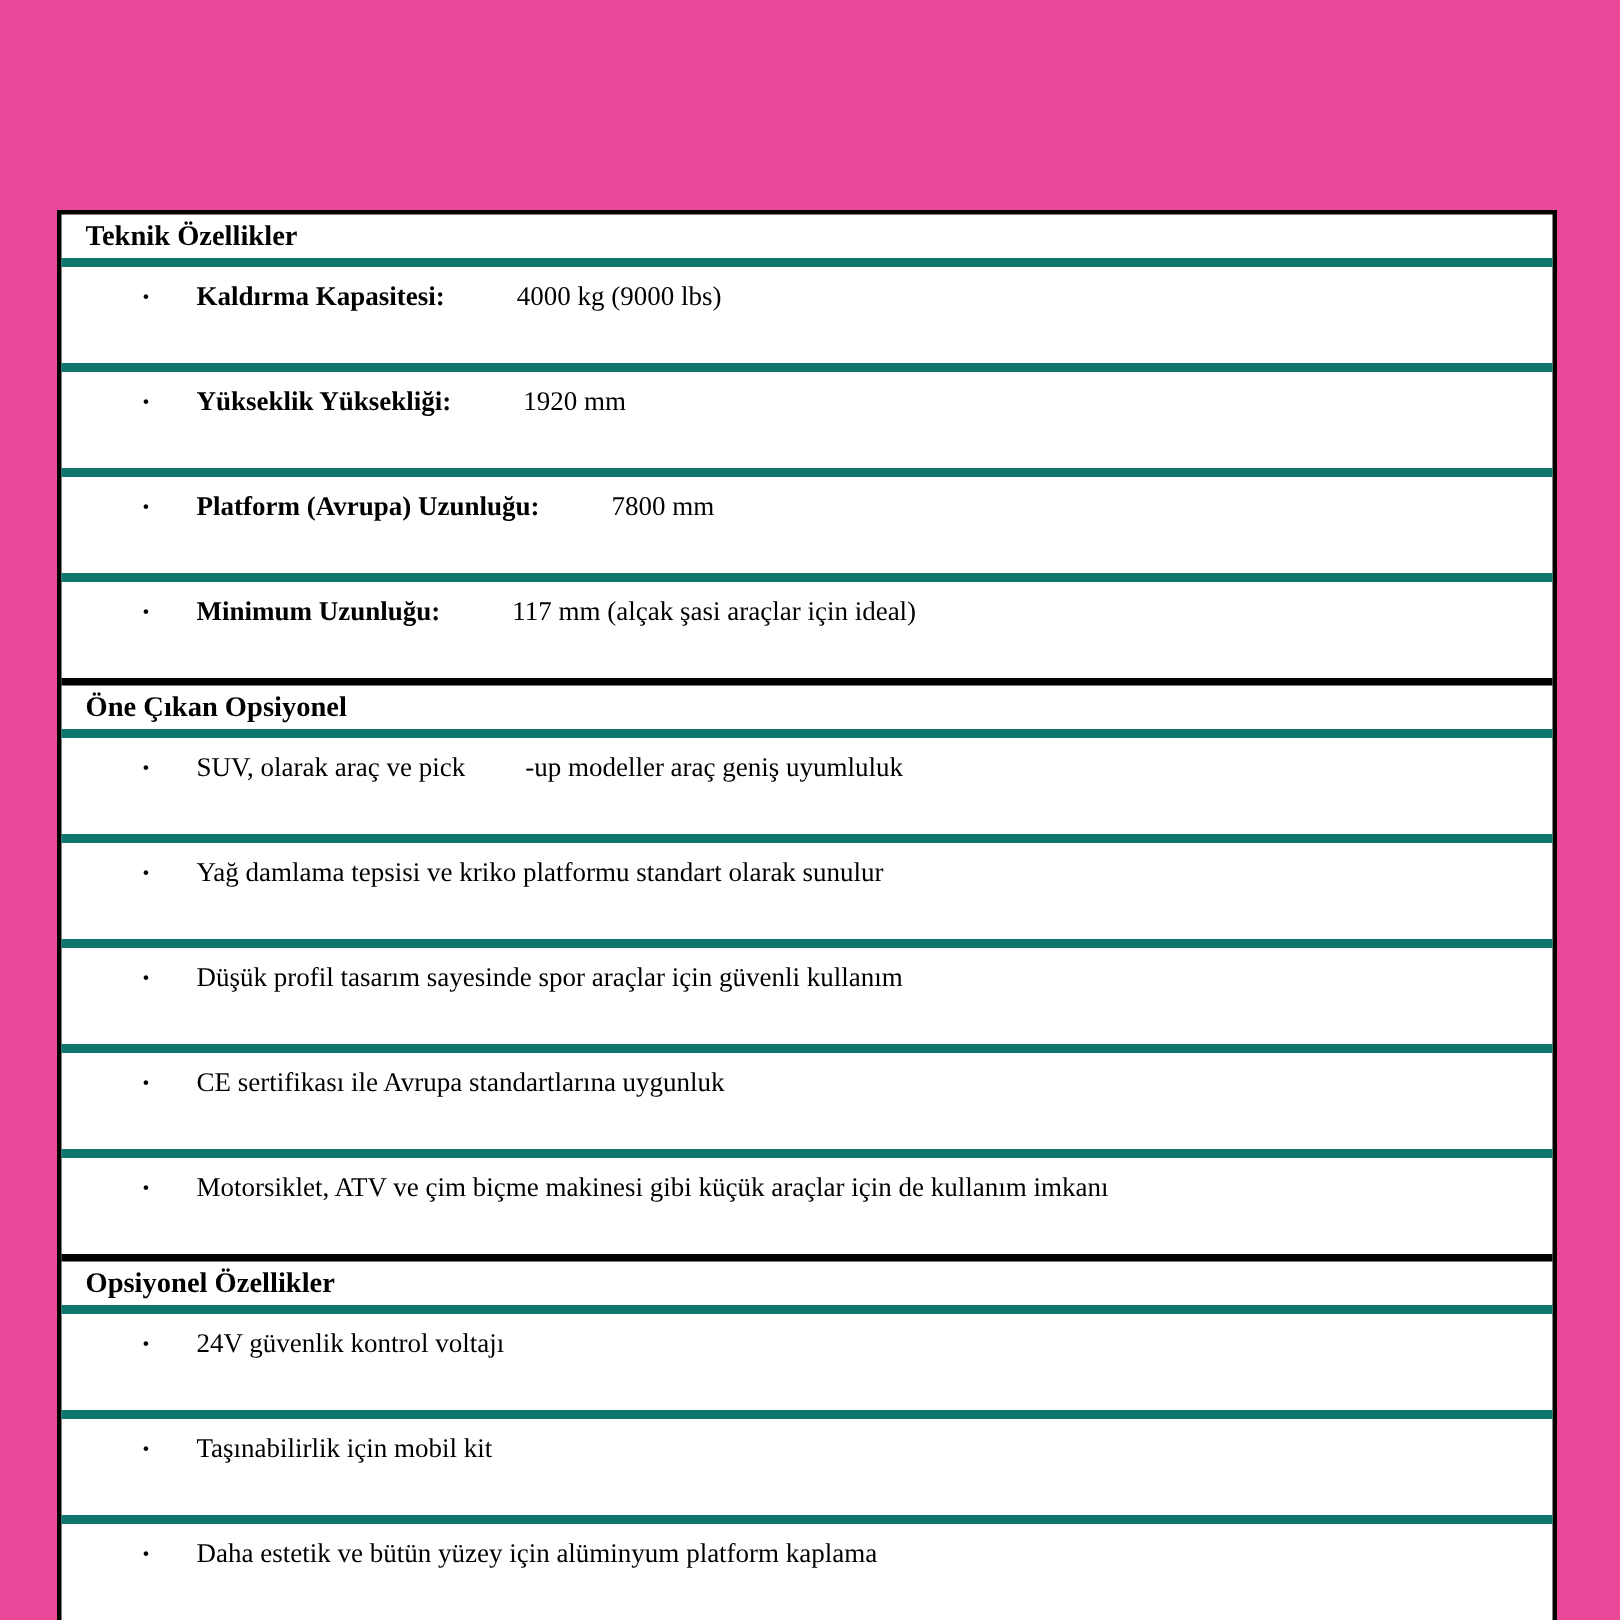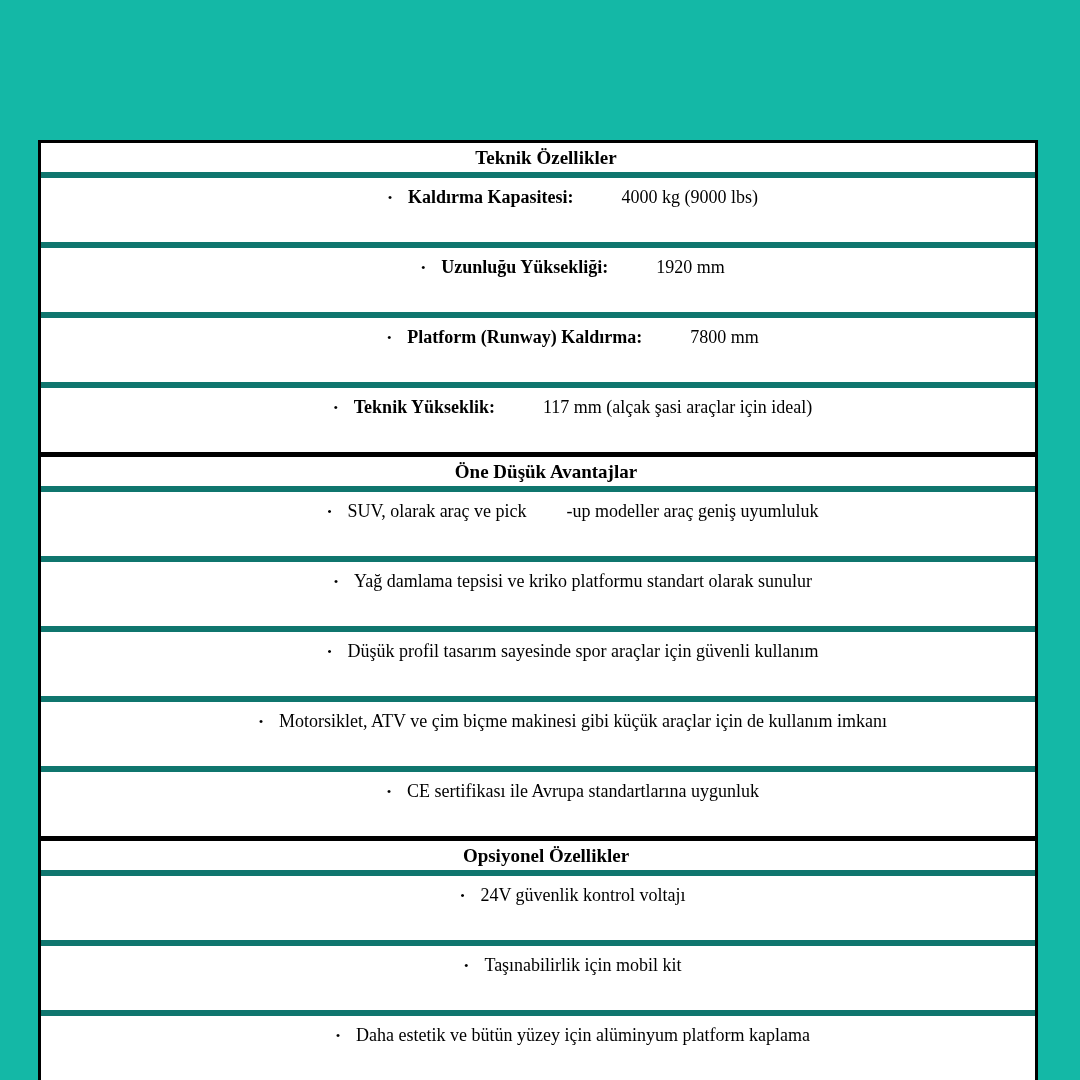--- a/index.html
+++ b/index.html
@@ -8,23 +8,22 @@
     background: #ffffff;
     width: 1080px;
     height: 1080px;
     font-family: "Liberation Serif", "DejaVu Serif", serif;
     color: #000000;
   }
   .page {
     position: relative;
     width: 1080px;
     height: 1080px;
-    background: #14b8a6;
+    background: #ec4899;
     overflow: hidden;
-    text-align: center;
   }
   .spec-table {
     position: absolute;
     left: 38px;
     top: 140px;
     width: 994px;
     border: 3px solid #000000;
     background: #ffffff;
   }
   .section-header {
@@ -76,45 +75,45 @@
 
 <div class="page">
   <div class="spec-table">
 
     <div class="section-header">Teknik Özellikler</div>
 
     <div class="trow">
       <span class="bullet">•</span><span class="spec-label">Kaldırma Kapasitesi:</span><span class="gap"></span><span class="spec-value">4000 kg (9000 lbs)</span>
     </div>
     <div class="trow">
-      <span class="bullet">•</span><span class="spec-label">Uzunluğu Yüksekliği:</span><span class="gap"></span><span class="spec-value">1920 mm</span>
+      <span class="bullet">•</span><span class="spec-label">Yükseklik Yüksekliği:</span><span class="gap"></span><span class="spec-value">1920 mm</span>
     </div>
     <div class="trow">
-      <span class="bullet">•</span><span class="spec-label">Platform (Runway) Kaldırma:</span><span class="gap"></span><span class="spec-value">7800 mm</span>
+      <span class="bullet">•</span><span class="spec-label">Platform (Avrupa) Uzunluğu:</span><span class="gap"></span><span class="spec-value">7800 mm</span>
     </div>
     <div class="trow">
-      <span class="bullet">•</span><span class="spec-label">Teknik Yükseklik:</span><span class="gap"></span><span class="spec-value">117 mm (alçak şasi araçlar için ideal)</span>
+      <span class="bullet">•</span><span class="spec-label">Minimum Uzunluğu:</span><span class="gap"></span><span class="spec-value">117 mm (alçak şasi araçlar için ideal)</span>
     </div>
 
-    <div class="section-header section-start">Öne Düşük Avantajlar</div>
+    <div class="section-header section-start">Öne Çıkan Opsiyonel</div>
 
     <div class="trow">
       <span class="bullet">•</span><span class="adv-text">SUV, olarak araç ve pick</span><span class="gap-small"></span><span class="adv-text">-up modeller araç geniş uyumluluk</span>
     </div>
     <div class="trow">
       <span class="bullet">•</span><span class="adv-text">Yağ damlama tepsisi ve kriko platformu standart olarak sunulur</span>
     </div>
     <div class="trow">
       <span class="bullet">•</span><span class="adv-text">Düşük profil tasarım sayesinde spor araçlar için güvenli kullanım</span>
     </div>
     <div class="trow">
-      <span class="bullet">•</span><span class="adv-text">Motorsiklet, ATV ve çim biçme makinesi gibi küçük araçlar için de kullanım imkanı</span>
+      <span class="bullet">•</span><span class="adv-text">CE sertifikası ile Avrupa standartlarına uygunluk</span>
     </div>
     <div class="trow">
-      <span class="bullet">•</span><span class="adv-text">CE sertifikası ile Avrupa standartlarına uygunluk</span>
+      <span class="bullet">•</span><span class="adv-text">Motorsiklet, ATV ve çim biçme makinesi gibi küçük araçlar için de kullanım imkanı</span>
     </div>
 
     <div class="section-header section-start">Opsiyonel Özellikler</div>
 
     <div class="trow">
       <span class="bullet">•</span><span class="adv-text">24V güvenlik kontrol voltajı</span>
     </div>
     <div class="trow">
       <span class="bullet">•</span><span class="adv-text">Taşınabilirlik için mobil kit</span>
     </div>

